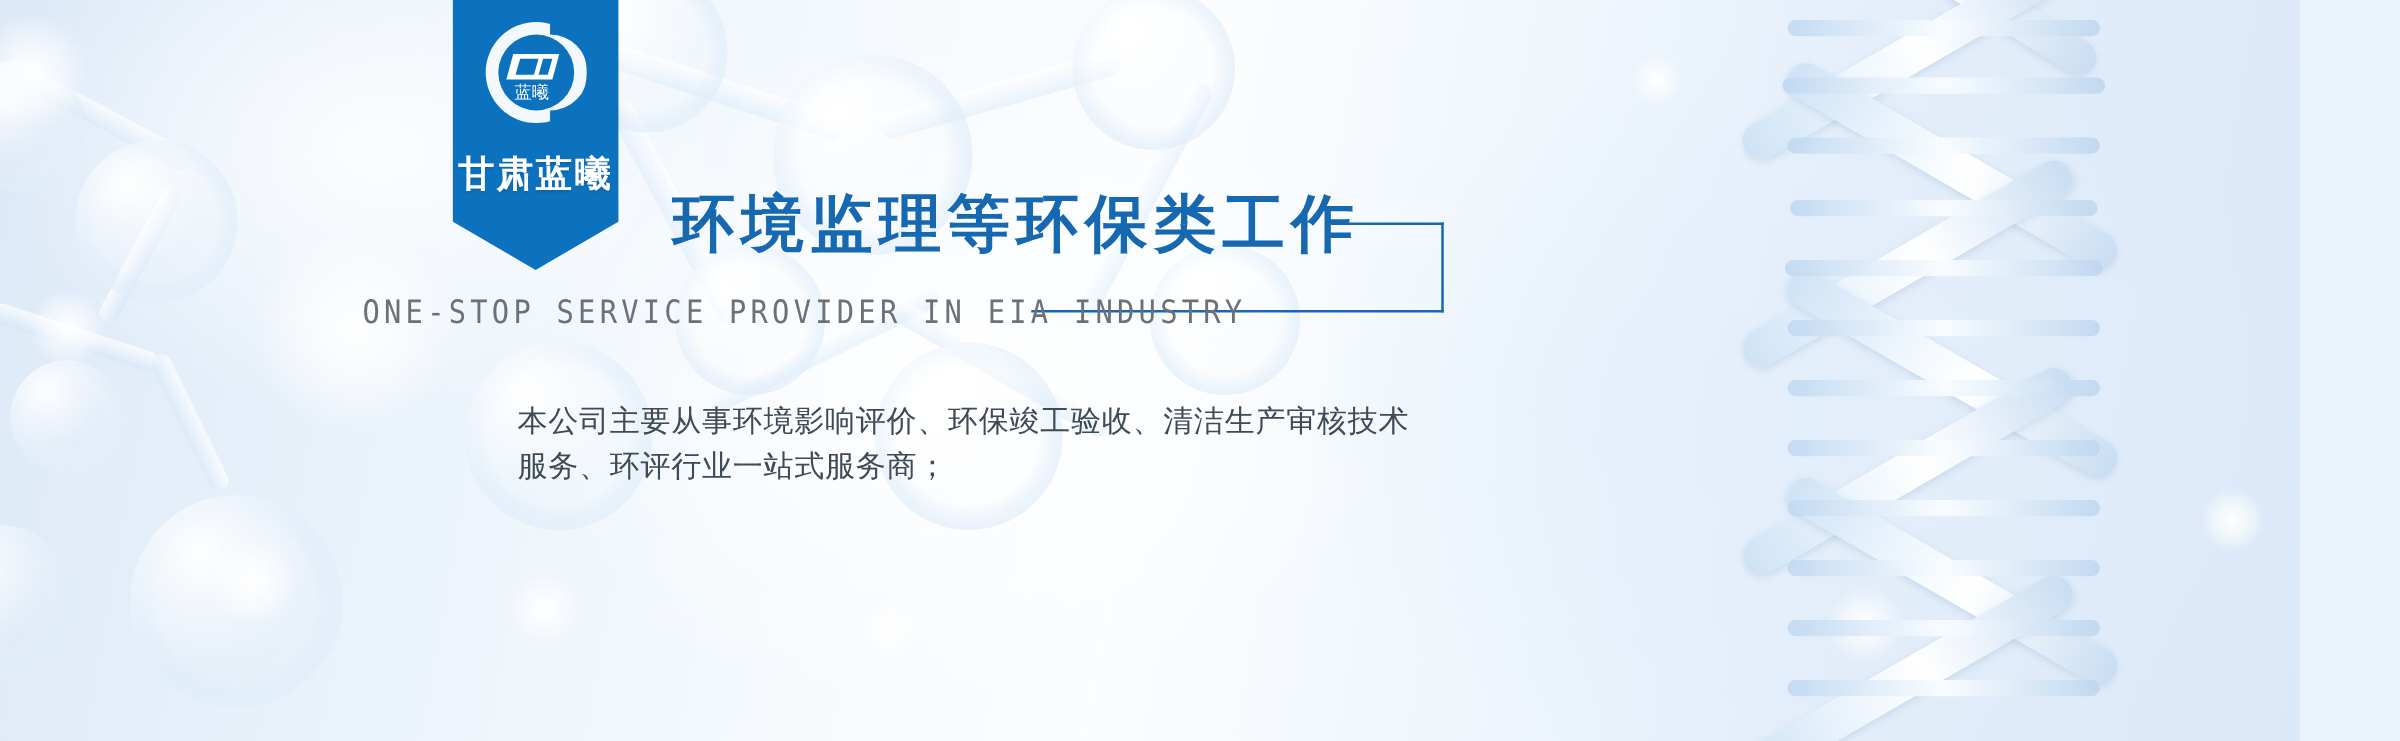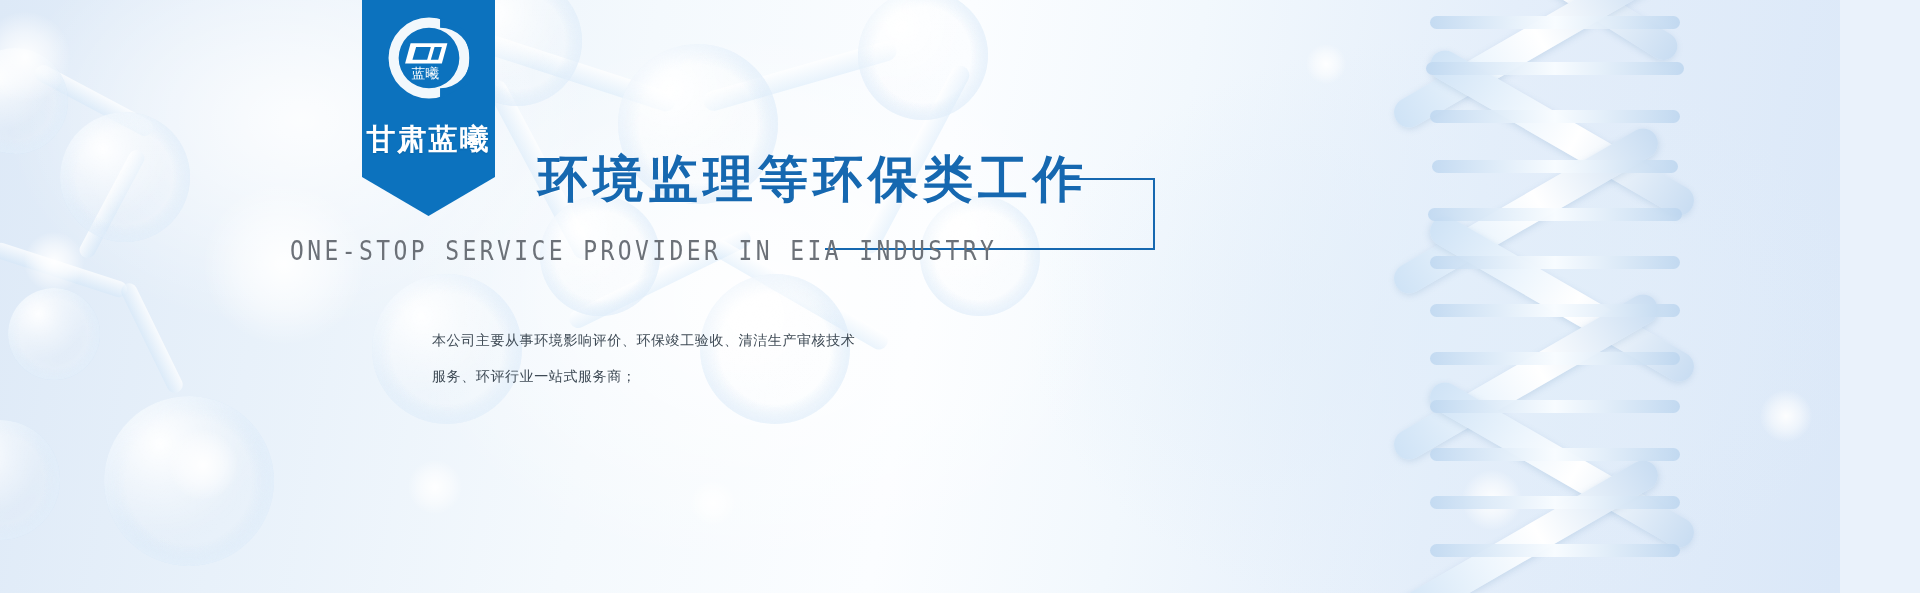--- a/index.html
+++ b/index.html
@@ -78,23 +78,23 @@
   #deco-vline{position:absolute;left:328px;top:0px;width:2px;height:72px;background:#1668b0;}
   #deco-tline{position:absolute;left:240px;top:0px;width:90px;height:2px;background:#1668b0;}
 
   #subtitle{
     position:absolute;left:290px;top:236px;z-index:5;
     font-family:"DejaVu Sans Mono","Liberation Mono",monospace;
     font-size:23px;color:#6c7178;letter-spacing:3.4px;
     white-space:nowrap;transform:scaleY(1.12);transform-origin:left top;
   }
   #body-text{
-    position:absolute;left:432px;top:322px;z-index:5;
-    font-family:Liberation Sans, sans-serif;
-    font-size:14px;line-height:36px;color:#3e4a55;letter-spacing:.6px;
+    position:absolute;left:414px;top:322px;z-index:5;
+    font-family:Liberation Mono, monospace;
+    font-size:24px;line-height:36px;color:#3e4a55;letter-spacing:.6px;
   }
   #body-text div{white-space:nowrap;}
 </style>
 </head>
 <body>
 
 <div id="banner">
 
   <div>
 

